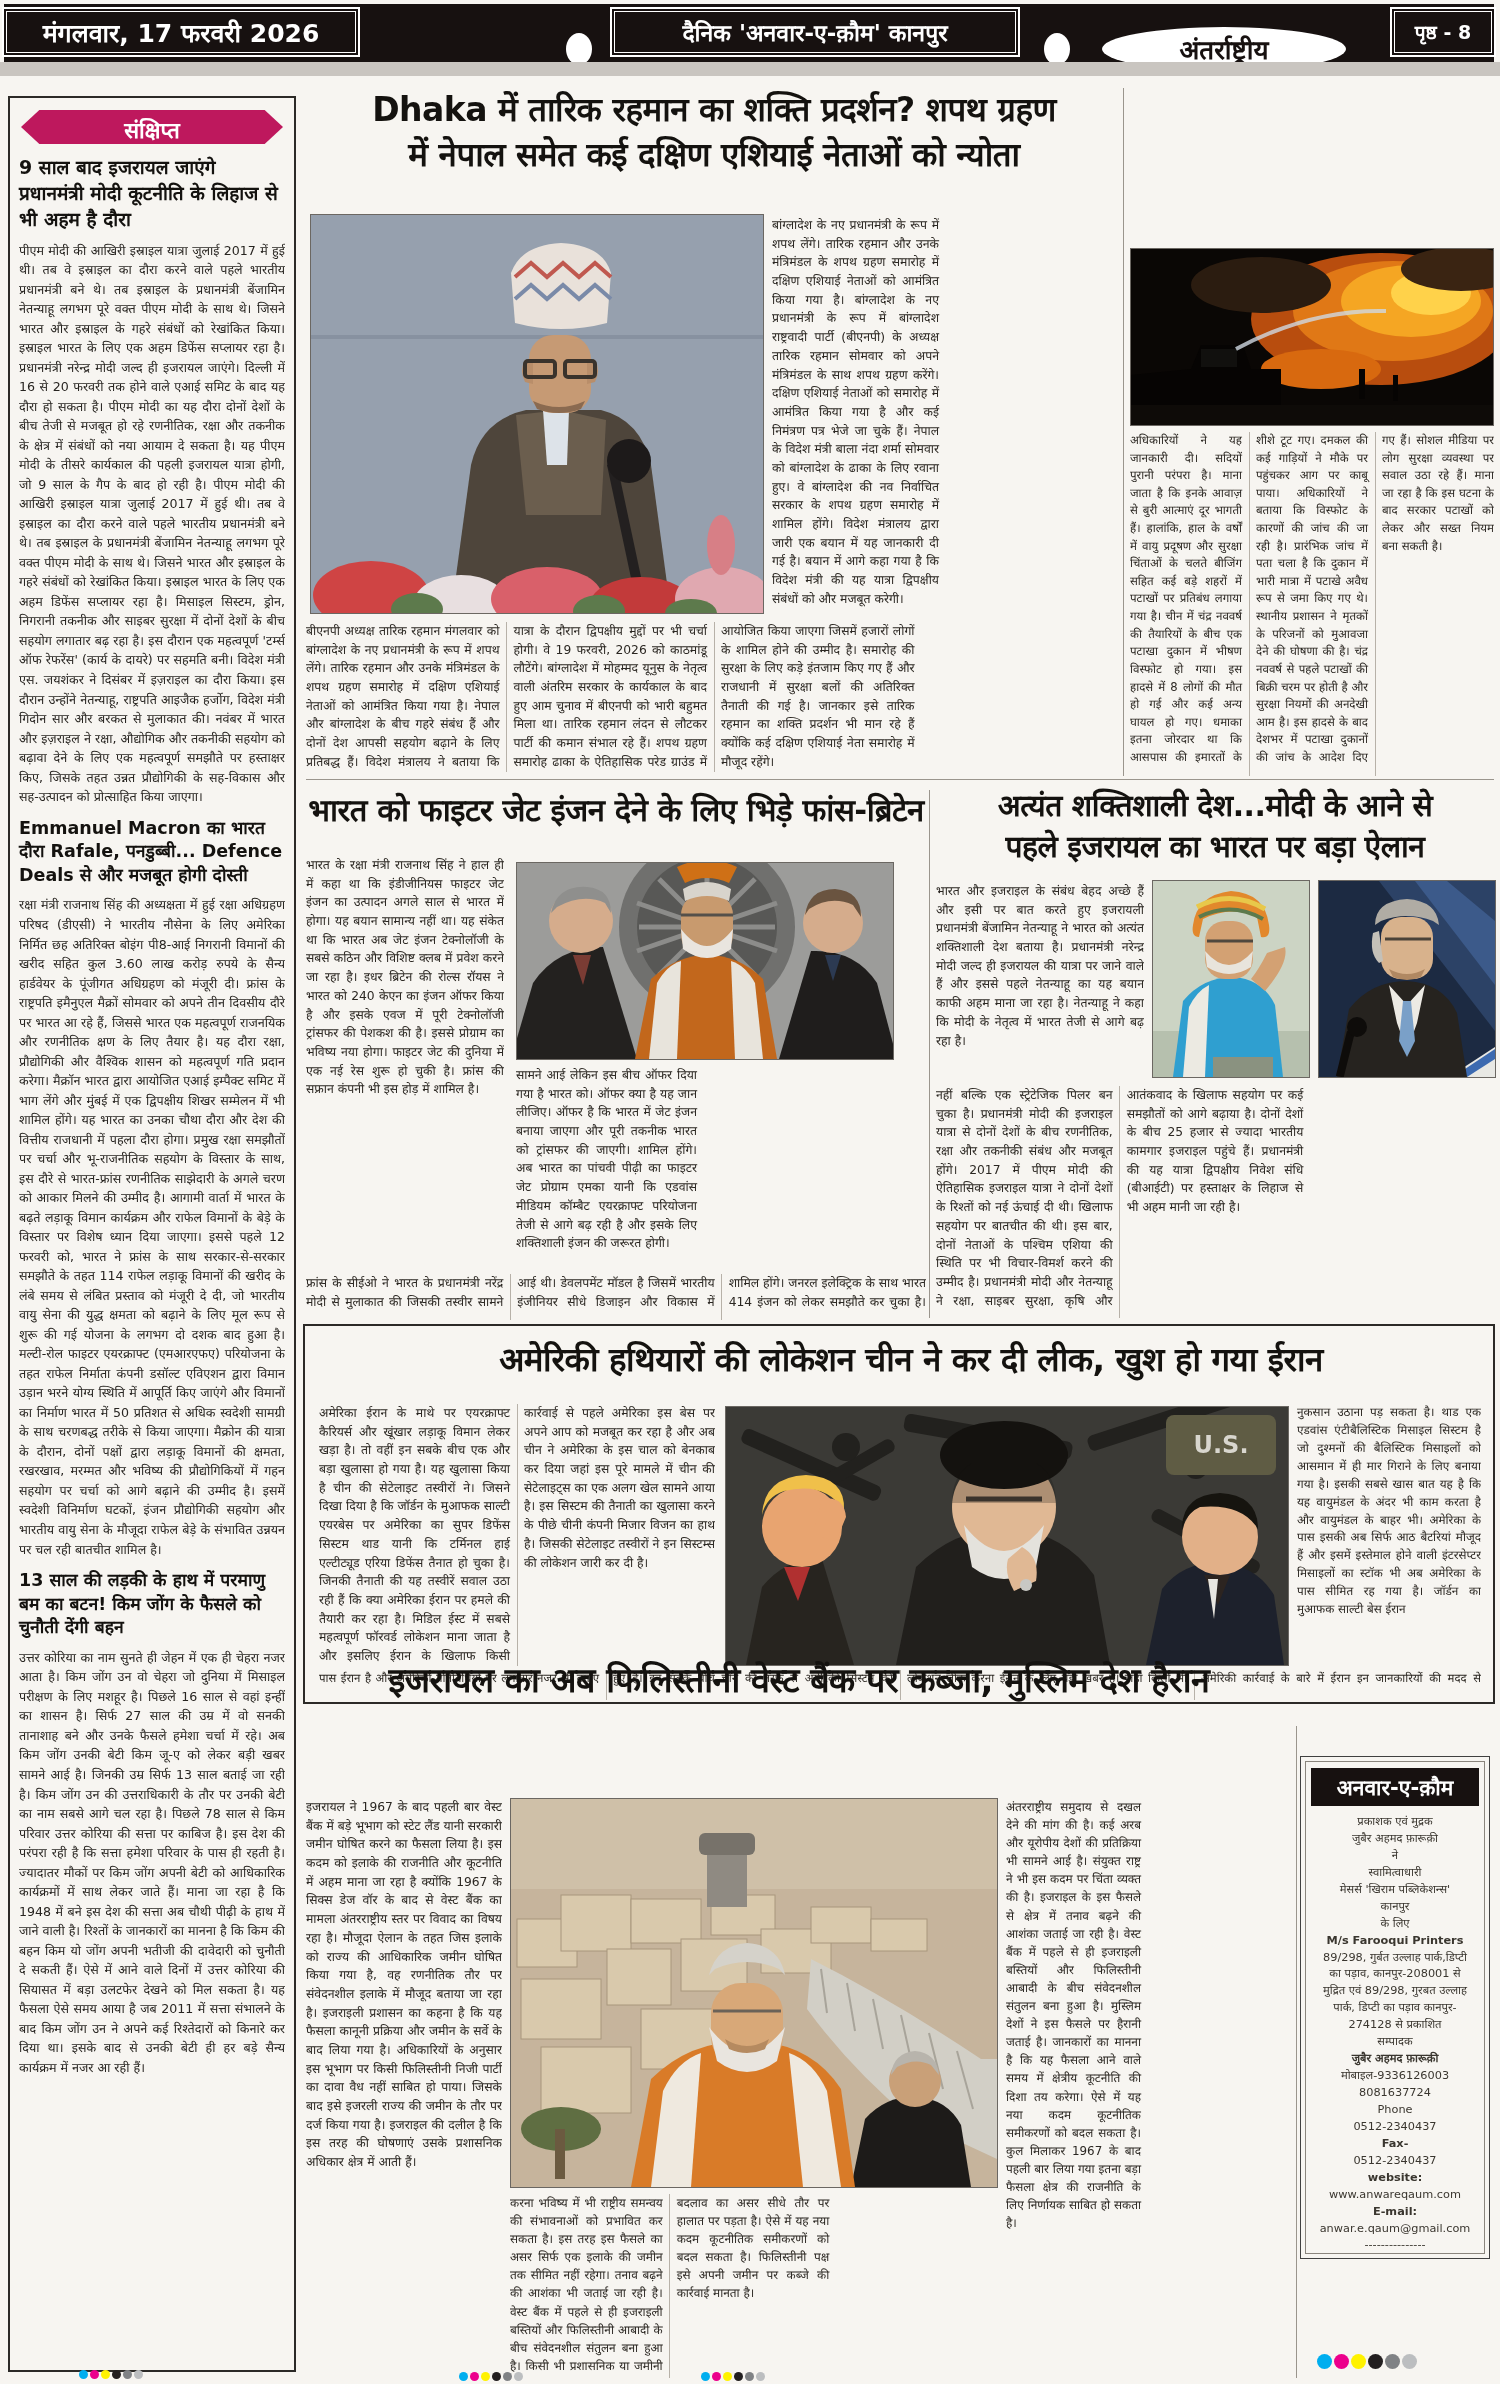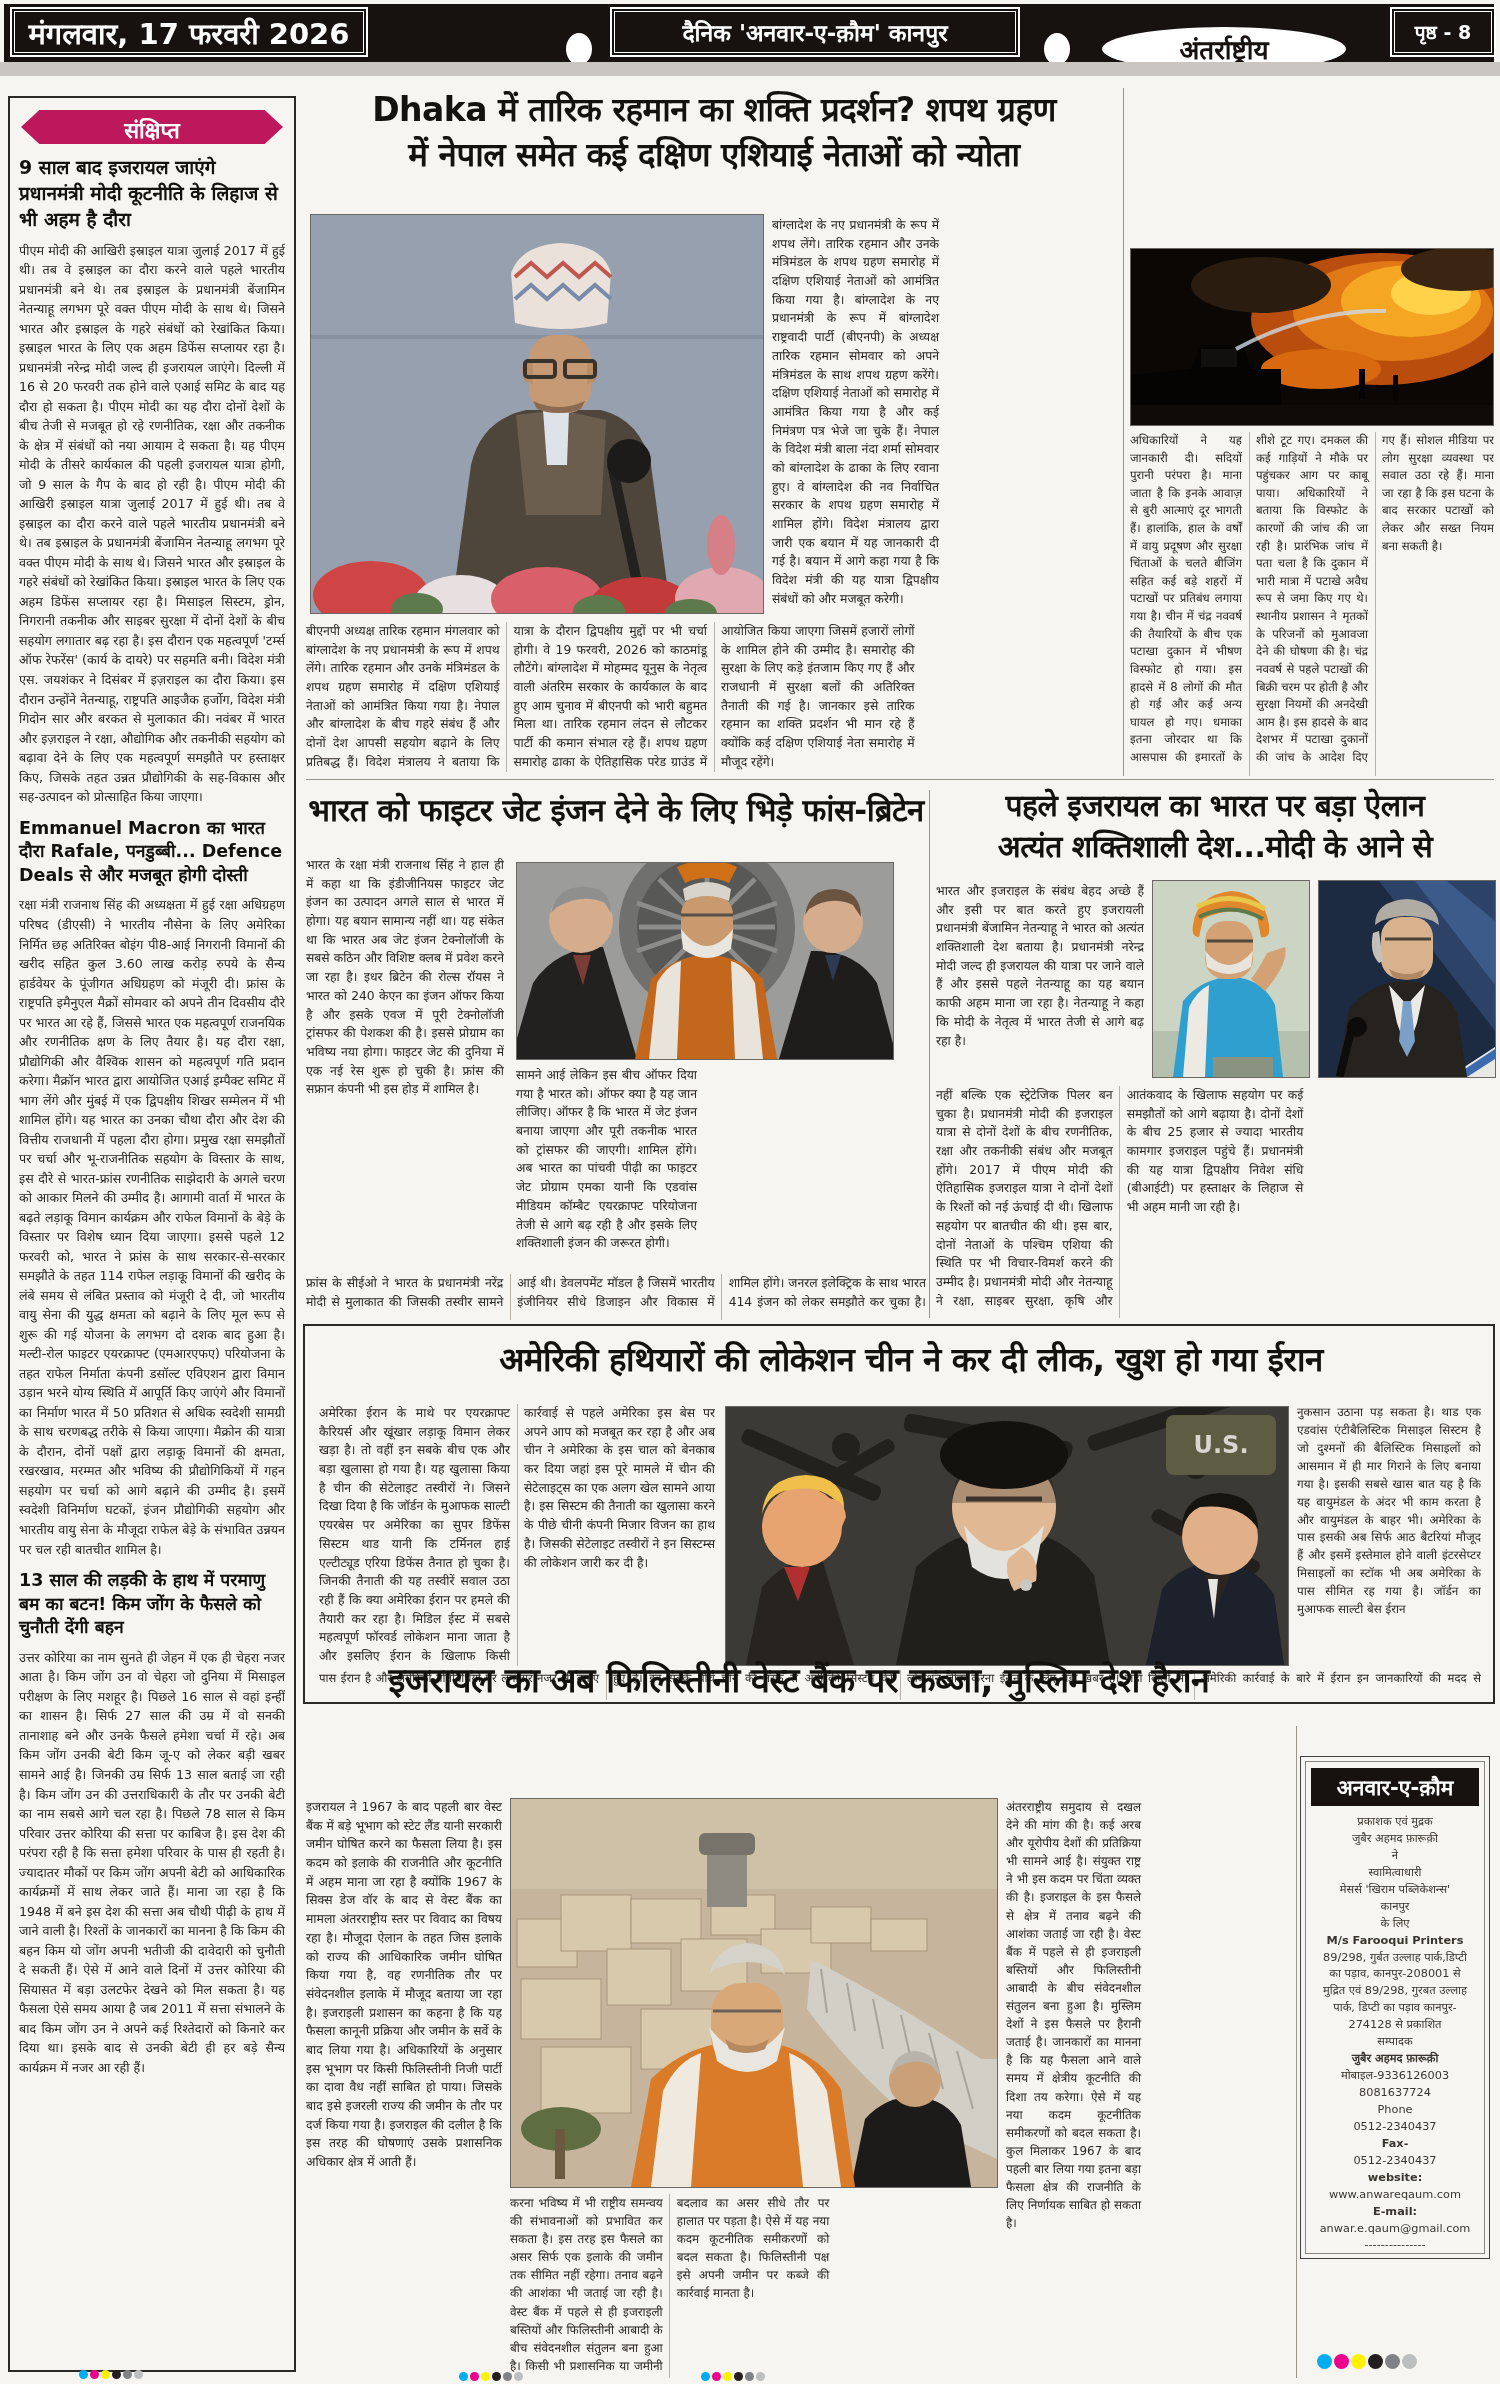--- a/index.html
+++ b/index.html
@@ -38,21 +38,21 @@
   .imprint-lines div{font-size:11.3px;line-height:1.5;text-align:center;color:#3a362f;}
   .dotrow span{display:inline-block;width:15px;height:15px;border-radius:50%;margin:0 1px;}
   .dotrow.small span{width:9px;height:9px;}
 </style>
 </head>
 <body>
 
 <div id="page">
 
   <div class="abs masthead">
-    <div class="mh-box" style="left:10px;width:348px;font-size:29px;">
+    <div class="mh-box" style="left:2px;width:348px;font-size:25px;">
       <span>मंगलवार, 17 फरवरी 2026</span>
     </div>
     <div class="mh-ellipse" style="left:562px;top:14px;width:26px;height:32px;"></div>
     <div class="mh-box" style="left:610px;width:400px;font-size:23px;">
       <span>दैनिक  'अनवार-ए-क़ौम'  कानपुर</span>
     </div>
     <div class="mh-ellipse" style="left:1040px;top:14px;width:26px;height:32px;"></div>
     <div class="mh-ellipse" style="left:1098px;top:8px;width:244px;height:44px;display:flex;align-items:center;justify-content:center;">
       <span style="color:#171110;font-weight:bold;font-size:26px;">अंतर्राष्ट्रीय</span>
     </div>
@@ -170,22 +170,22 @@
       <path d="M166 26 Q190 12 214 26 l-2 12 q-22 -10 -44 0 Z" fill="#d8d4cc"></path>
       <line x1="164" y1="52" x2="216" y2="52" stroke="#55504a" stroke-width="3"></line>
     </svg>
   </div>
   <div class="abs bodytxt cols2" style="left:516px;top:1066px;width:376px;height:204px;">सामने आई लेकिन इस बीच ऑफर दिया गया है भारत को। ऑफर क्या है यह जान लीजिए। ऑफर है कि भारत में जेट इंजन बनाया जाएगा और पूरी तकनीक भारत को ट्रांसफर की जाएगी। शामिल होंगे। अब भारत का पांचवी पीढ़ी का फाइटर जेट प्रोग्राम एमका यानी कि एडवांस मीडियम कॉम्बैट एयरक्राफ्ट परियोजना तेजी से आगे बढ़ रही है और इसके लिए शक्तिशाली इंजन की जरूरत होगी।</div>
   <div class="abs bodytxt cols3" style="left:306px;top:1274px;width:620px;height:46px;">फ्रांस के सीईओ ने भारत के प्रधानमंत्री नरेंद्र मोदी से मुलाकात की जिसकी तस्वीर सामने आई थी। डेवलपमेंट मॉडल है जिसमें भारतीय इंजीनियर सीधे डिजाइन और विकास में शामिल होंगे। जनरल इलेक्ट्रिक के साथ भारत 414 इंजन को लेकर समझौते कर चुका है। जिस देश का नाम लिया उससे यह साफ है कि भारत उनके लिए सिर्फ एक खरीदार नहीं बल्कि रणनीतिक साझेदार है।</div>
 
   <div class="abs rule-v" style="left:929px;top:790px;height:528px;"></div>
 
   <div class="abs hl" style="left:936px;top:786px;width:558px;font-size:30px;line-height:1.35;">
+    <div>अत्यंत शक्तिशाली देश...मोदी के आने से</div>
     <div>पहले इजरायल का भारत पर बड़ा ऐलान</div>
-    <div>अत्यंत शक्तिशाली देश...मोदी के आने से</div>
   </div>
   <div class="abs bodytxt" style="left:936px;top:882px;width:208px;height:196px;">भारत और इजराइल के संबंध बेहद अच्छे हैं और इसी पर बात करते हुए इजरायली प्रधानमंत्री बेंजामिन नेतन्याहू ने भारत को अत्यंत शक्तिशाली देश बताया है। प्रधानमंत्री नरेन्द्र मोदी जल्द ही इजरायल की यात्रा पर जाने वाले हैं और इससे पहले नेतन्याहू का यह बयान काफी अहम माना जा रहा है। नेतन्याहू ने कहा कि मोदी के नेतृत्व में भारत तेजी से आगे बढ़ रहा है।</div>
   <div class="abs photo" style="left:1152px;top:880px;width:156px;height:196px;">
     <svg width="156" height="196" viewBox="0 0 156 196">
       <rect width="156" height="196" fill="#ccd4c4"></rect>
       <rect y="150" width="156" height="46" fill="#b6c0ae"></rect>
       <path d="M20 196 L30 120 Q50 96 80 96 Q110 98 122 124 L130 196 Z" fill="#2f9fd0"></path>
       <path d="M30 196 L36 126 Q44 110 56 104 L52 196 Z" fill="#eceae2"></path>
       <rect x="52" y="40" width="48" height="58" rx="20" fill="#d3a173"></rect>
       <path d="M52 70 Q76 98 100 70 L98 86 Q76 100 54 86 Z" fill="#e8e4dc"></path>

